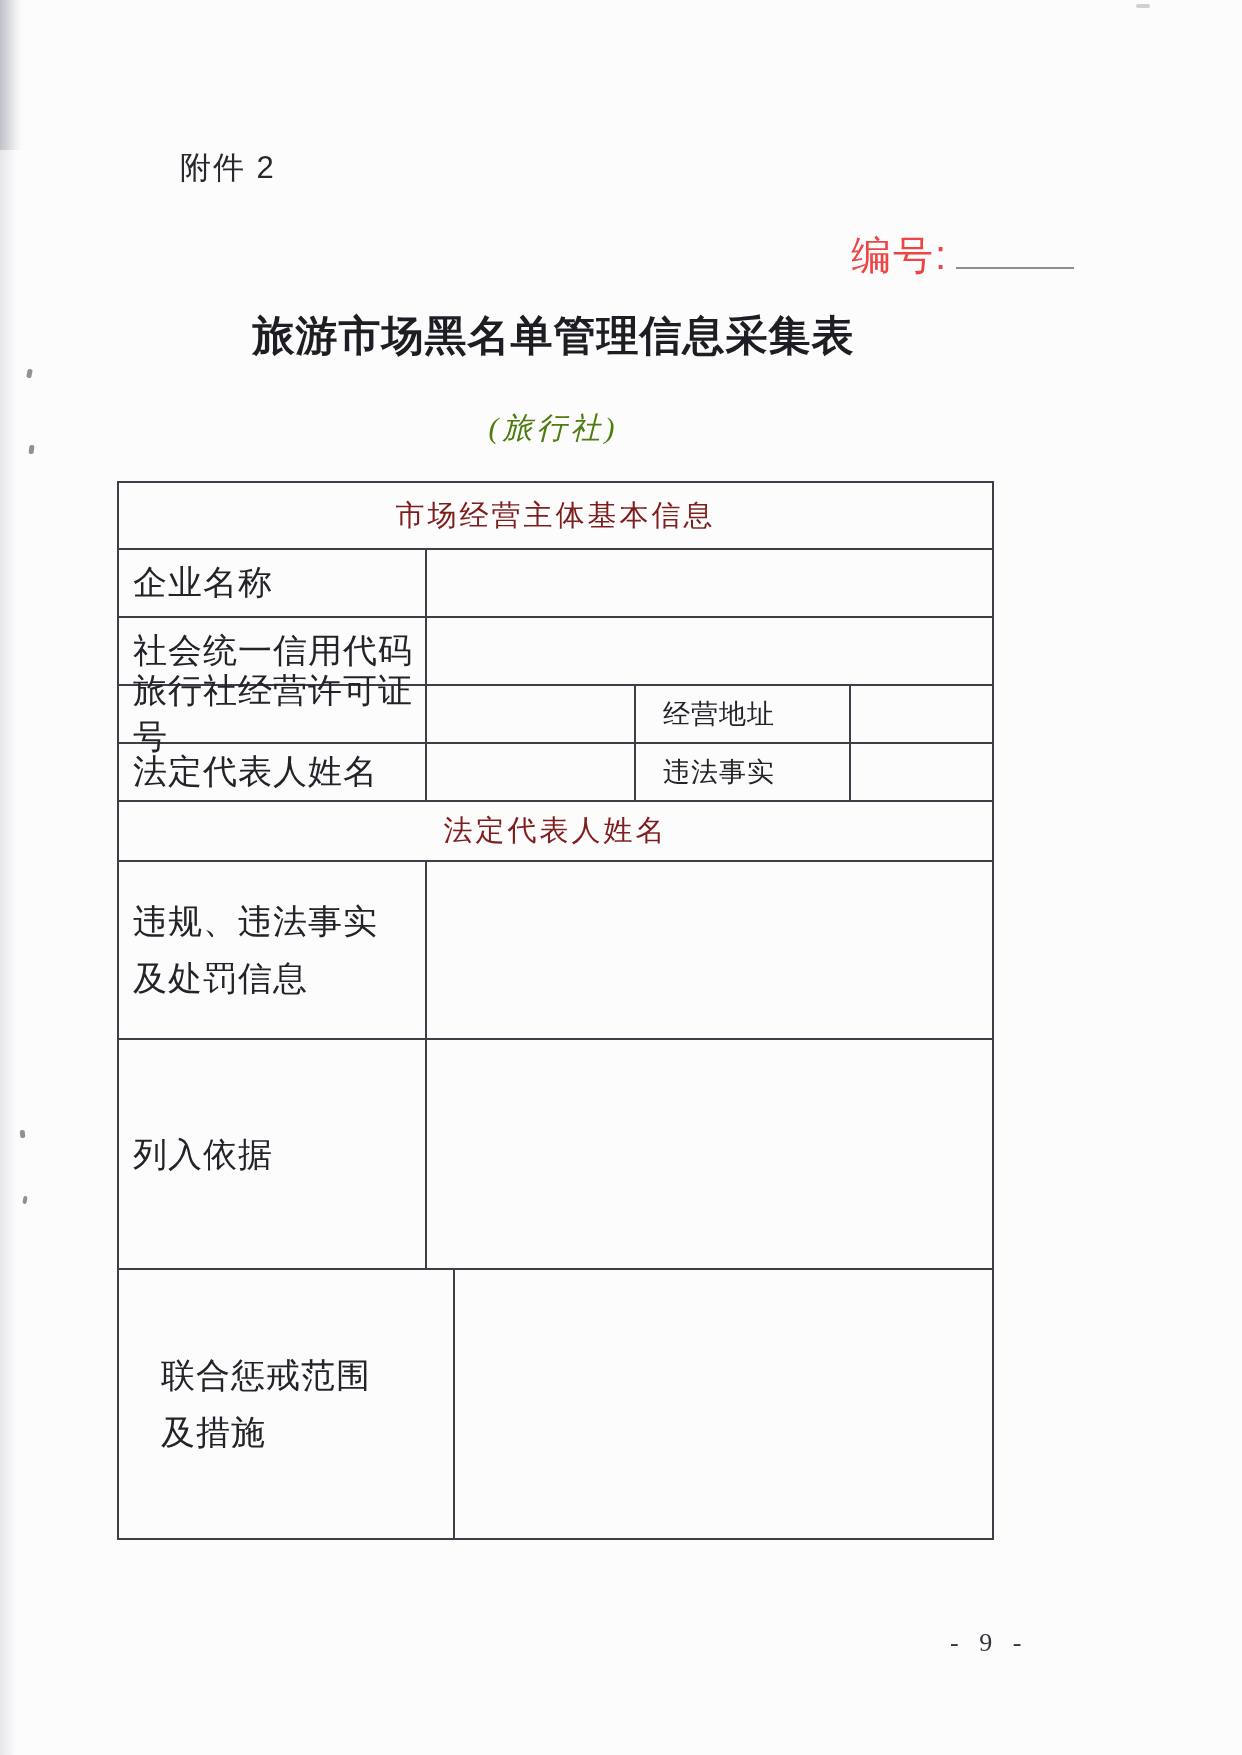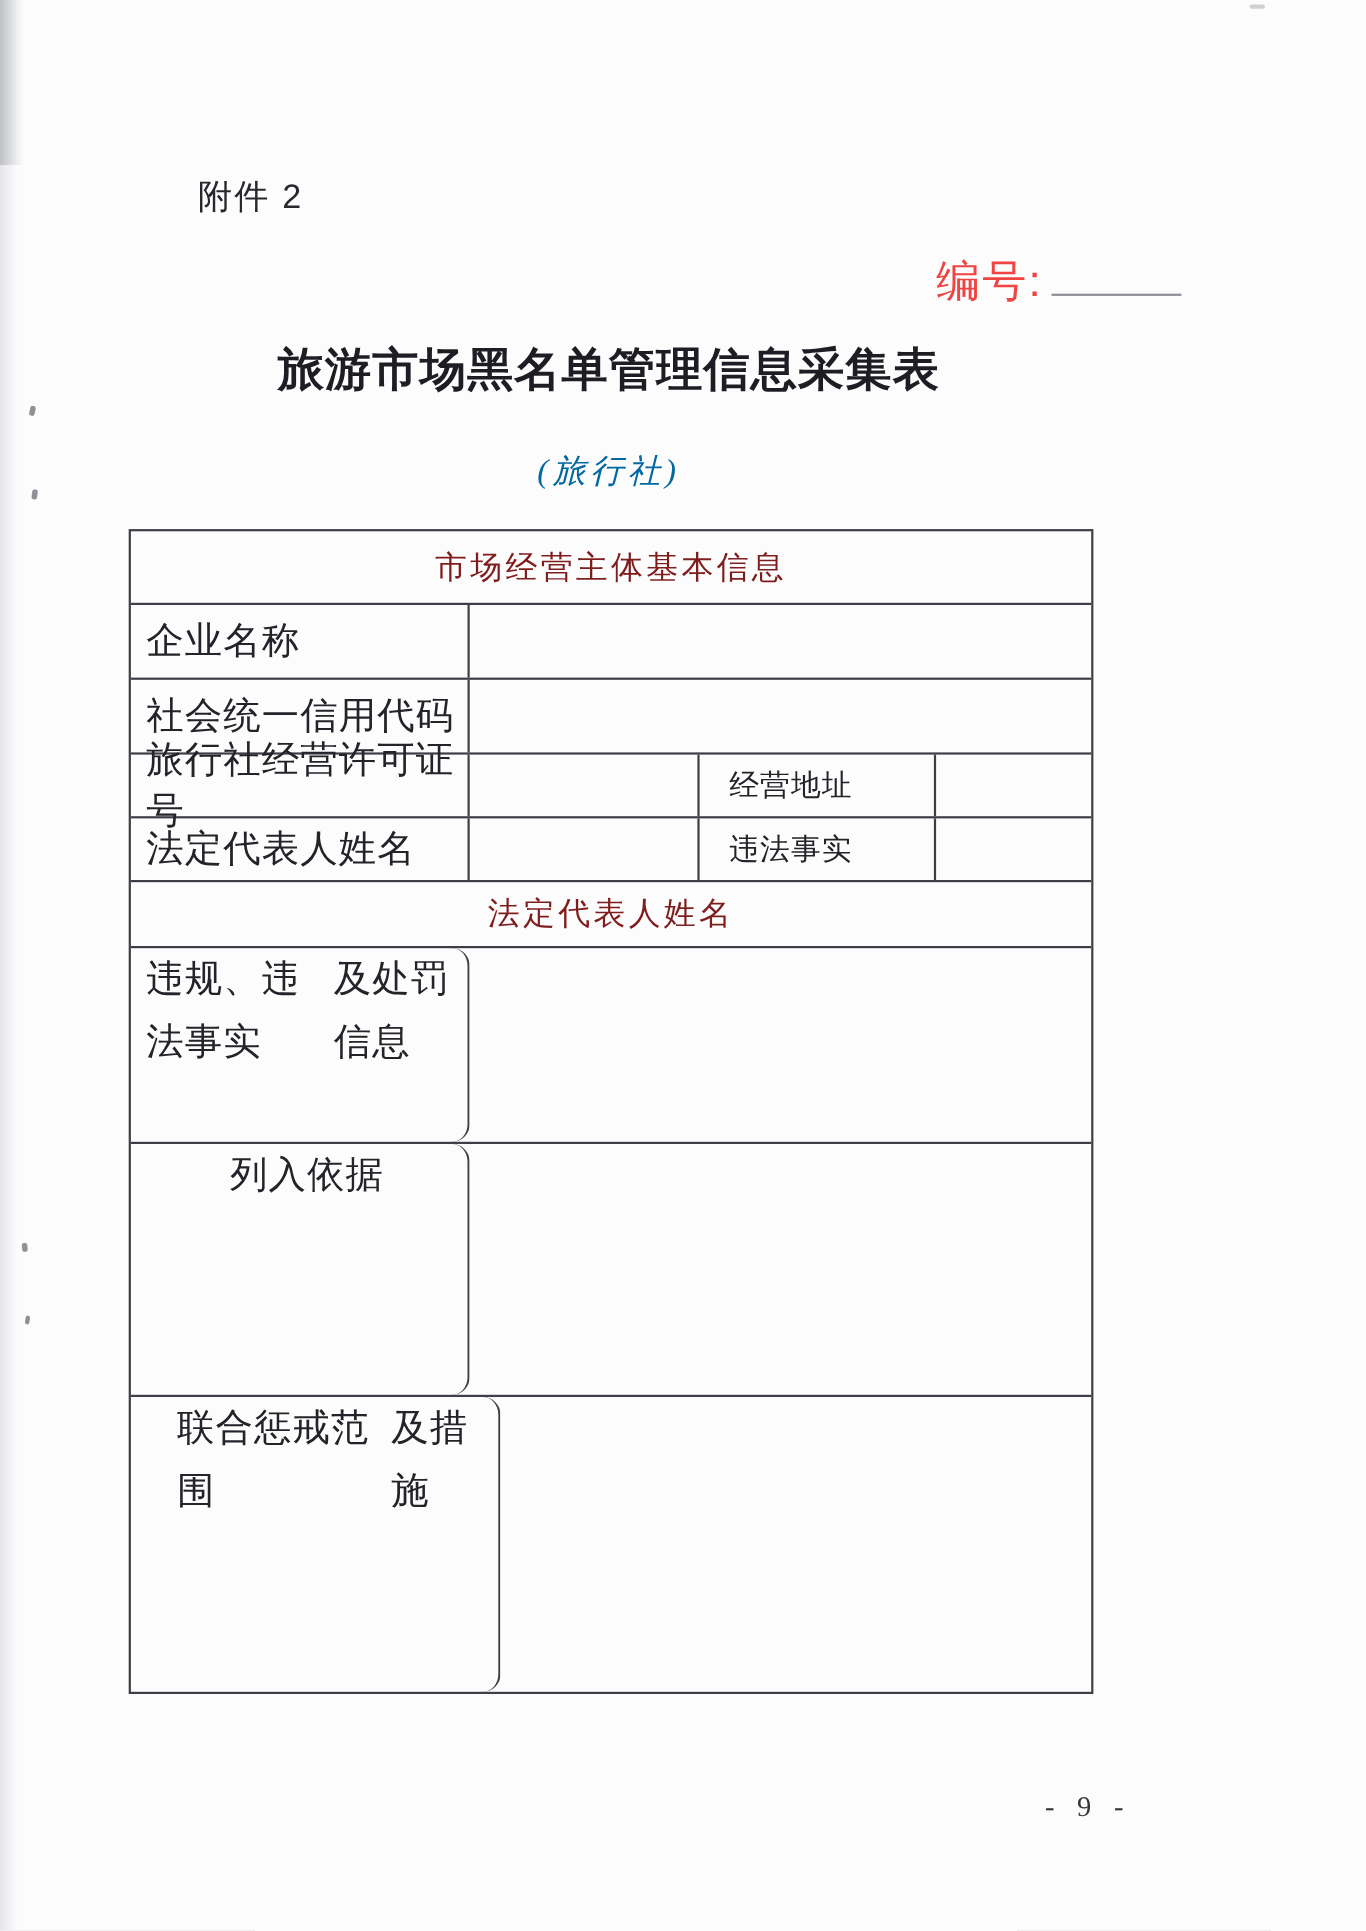--- a/index.html
+++ b/index.html
@@ -26,21 +26,21 @@
     background:linear-gradient(to right, rgba(95,100,112,0.28), rgba(95,100,112,0));
   }
   .speck{position:absolute;background:rgba(55,55,68,0.55);border-radius:2px;}
   .speck.s1{left:27px;top:369px;width:5px;height:9px;transform:rotate(12deg);}
   .speck.s2{left:29px;top:445px;width:5px;height:9px;transform:rotate(8deg);}
   .speck.s3{left:20px;top:1130px;width:5px;height:8px;transform:rotate(-6deg);}
   .speck.s4{left:23px;top:1196px;width:4px;height:8px;transform:rotate(10deg);}
   .speck.s5{left:1136px;top:4px;width:14px;height:4px;opacity:.4;}
 
   .attachment{
-    position:absolute;left:180px;top:158px;
+    position:absolute;left:180px;top:147px;
     font-size:31px;letter-spacing:2px;
     font-family:"Liberation Sans","DejaVu Sans",sans-serif;
     color:#27272d;
   }
   .serial{
     position:absolute;left:851px;top:228px;
     font-size:40px;letter-spacing:2px;white-space:nowrap;
     font-family:"Liberation Sans","DejaVu Sans",sans-serif;
     color:#ef4444;
   }
@@ -52,42 +52,42 @@
     position:absolute;left:117px;top:308px;width:873px;margin:0;
     text-align:center;
     font-family:"Liberation Sans","DejaVu Sans",sans-serif;
     font-size:42px;font-weight:700;letter-spacing:1px;
     color:#1d1d23;
   }
   .subtitle{
     position:absolute;left:117px;top:408px;width:873px;
     text-align:center;
     font-size:30px;font-style:italic;letter-spacing:4px;
-    color:#0369a1;
+    color:#4d7c0f;
   }
   .form-table{
     position:absolute;left:117px;top:481px;
     width:877px;height:1059px;
     border:2px solid var(--line);
     box-sizing:border-box;
     display:flex;flex-direction:column;
   }
   .tr{display:flex;border-bottom:2px solid var(--line);box-sizing:border-box;flex-shrink:0;}
   .tr.last{border-bottom:none;flex-grow:1;margin-left:28px;}
   .td{box-sizing:border-box;border-right:2px solid var(--line);display:flex;align-items:center;}
   .td.no-r{border-right:none;}
   .th-cell{
     width:100%;display:flex;align-items:center;justify-content:center;
     font-size:29px;letter-spacing:3px;color:#7f1d1d;
   }
   .label{
     width:308px;flex-shrink:0;
     padding-left:14px;font-size:34px;letter-spacing:1px;
   }
-  .label.two-line{flex-direction:row;align-items:flex-start;justify-content:center;line-height:57px;border-radius:16px;}
+  .label.two-line{flex-direction:column;align-items:flex-start;justify-content:center;line-height:57px;}
   .v1{width:209px;flex-shrink:0;}
   .lbl2{width:188px;flex-shrink:0;font-size:27px;letter-spacing:1px;margin-left:27px;}
   .value{flex-grow:1;padding-left:12px;font-size:26px;}
   .pagenum{
     position:absolute;left:950px;top:1628px;
     font-size:26px;letter-spacing:7px;color:#35353c;
     font-family:"Liberation Serif","DejaVu Serif",serif;
   }
 </style>
 </head>

